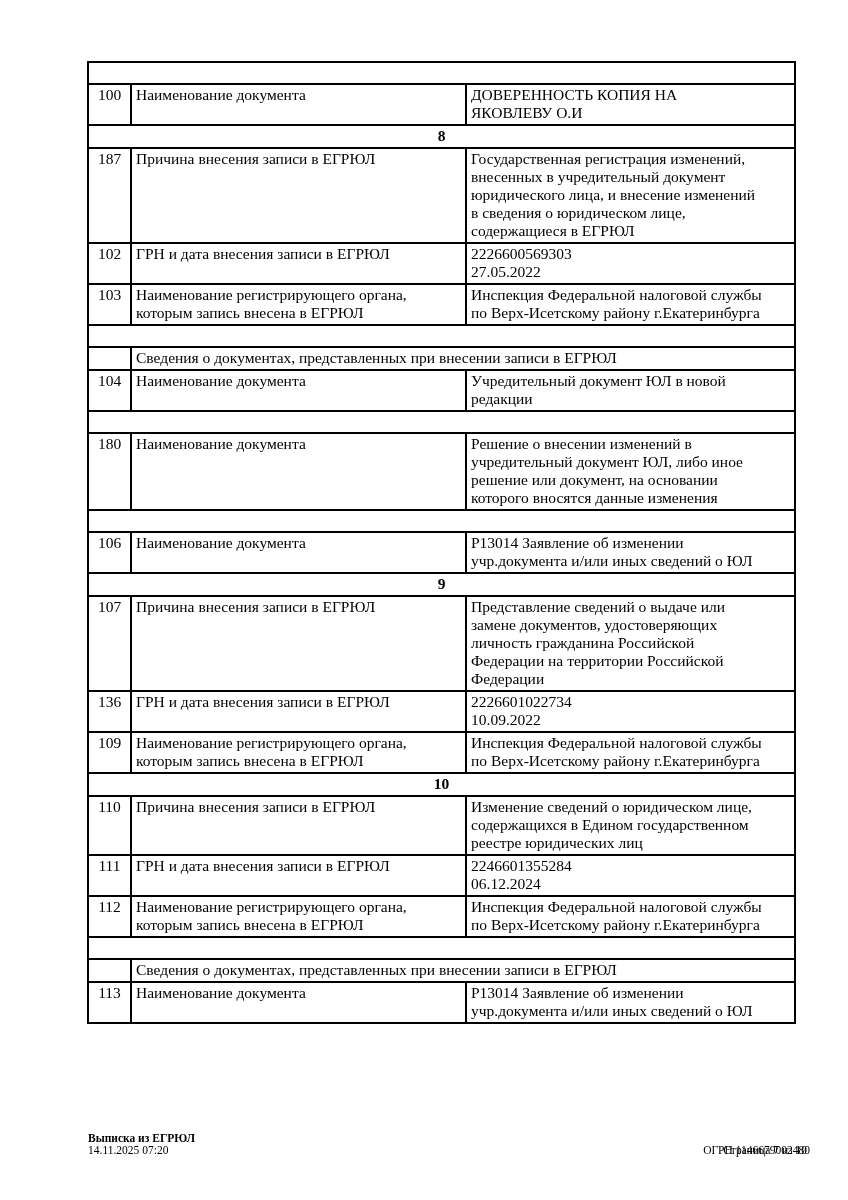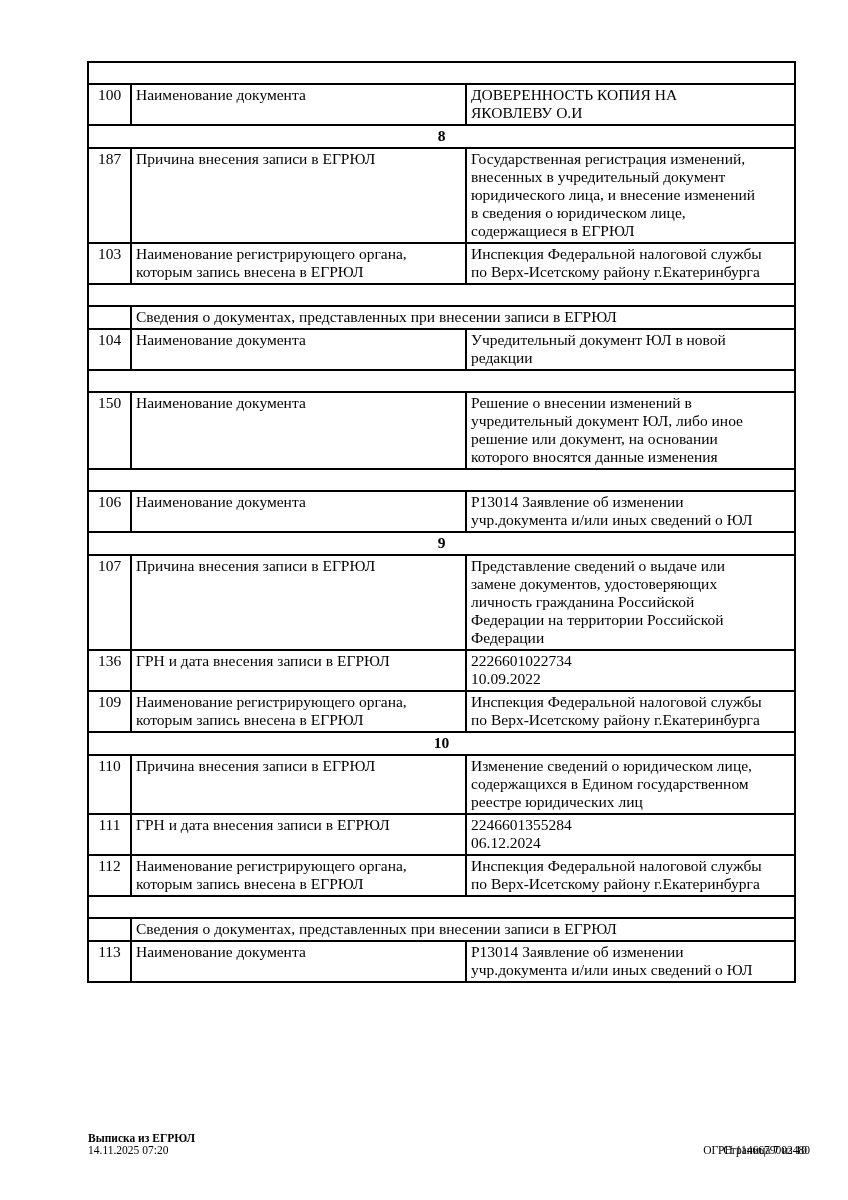--- a/index.html
+++ b/index.html
@@ -114,20 +114,26 @@
         <tr>
           <td class="num-cell">187</td>
           <td class="label-cell">Причина внесения записи в ЕГРЮЛ</td>
           <td class="value-cell">Государственная регистрация изменений,
 внесенных в учредительный документ
 юридического лица, и внесение изменений
 в сведения о юридическом лице,
 содержащиеся в ЕГРЮЛ</td>
         </tr>
         <tr>
+          <td class="num-cell">102</td>
+          <td class="label-cell">ГРН и дата внесения записи в ЕГРЮЛ</td>
+          <td class="value-cell">2226600569303
+27.05.2022</td>
+        </tr>
+        <tr>
           <td class="num-cell">103</td>
           <td class="label-cell">Наименование регистрирующего органа,
 которым запись внесена в ЕГРЮЛ</td>
           <td class="value-cell">Инспекция Федеральной налоговой службы
 по Верх-Исетскому району г.Екатеринбурга</td>
         </tr>
         <tr class="spacer-row">
           <td colspan="3"></td>
         </tr>
         <tr class="subheader-row">
@@ -137,21 +143,21 @@
         <tr>
           <td class="num-cell">104</td>
           <td class="label-cell">Наименование документа</td>
           <td class="value-cell">Учредительный документ ЮЛ в новой
 редакции</td>
         </tr>
         <tr class="spacer-row">
           <td colspan="3"></td>
         </tr>
         <tr>
-          <td class="num-cell">150</td>
+          <td class="num-cell">180</td>
           <td class="label-cell">Наименование документа</td>
           <td class="value-cell">Решение о внесении изменений в
 учредительный документ ЮЛ, либо иное
 решение или документ, на основании
 которого вносятся данные изменения</td>
         </tr>
         <tr class="spacer-row">
           <td colspan="3"></td>
         </tr>
         <tr>

